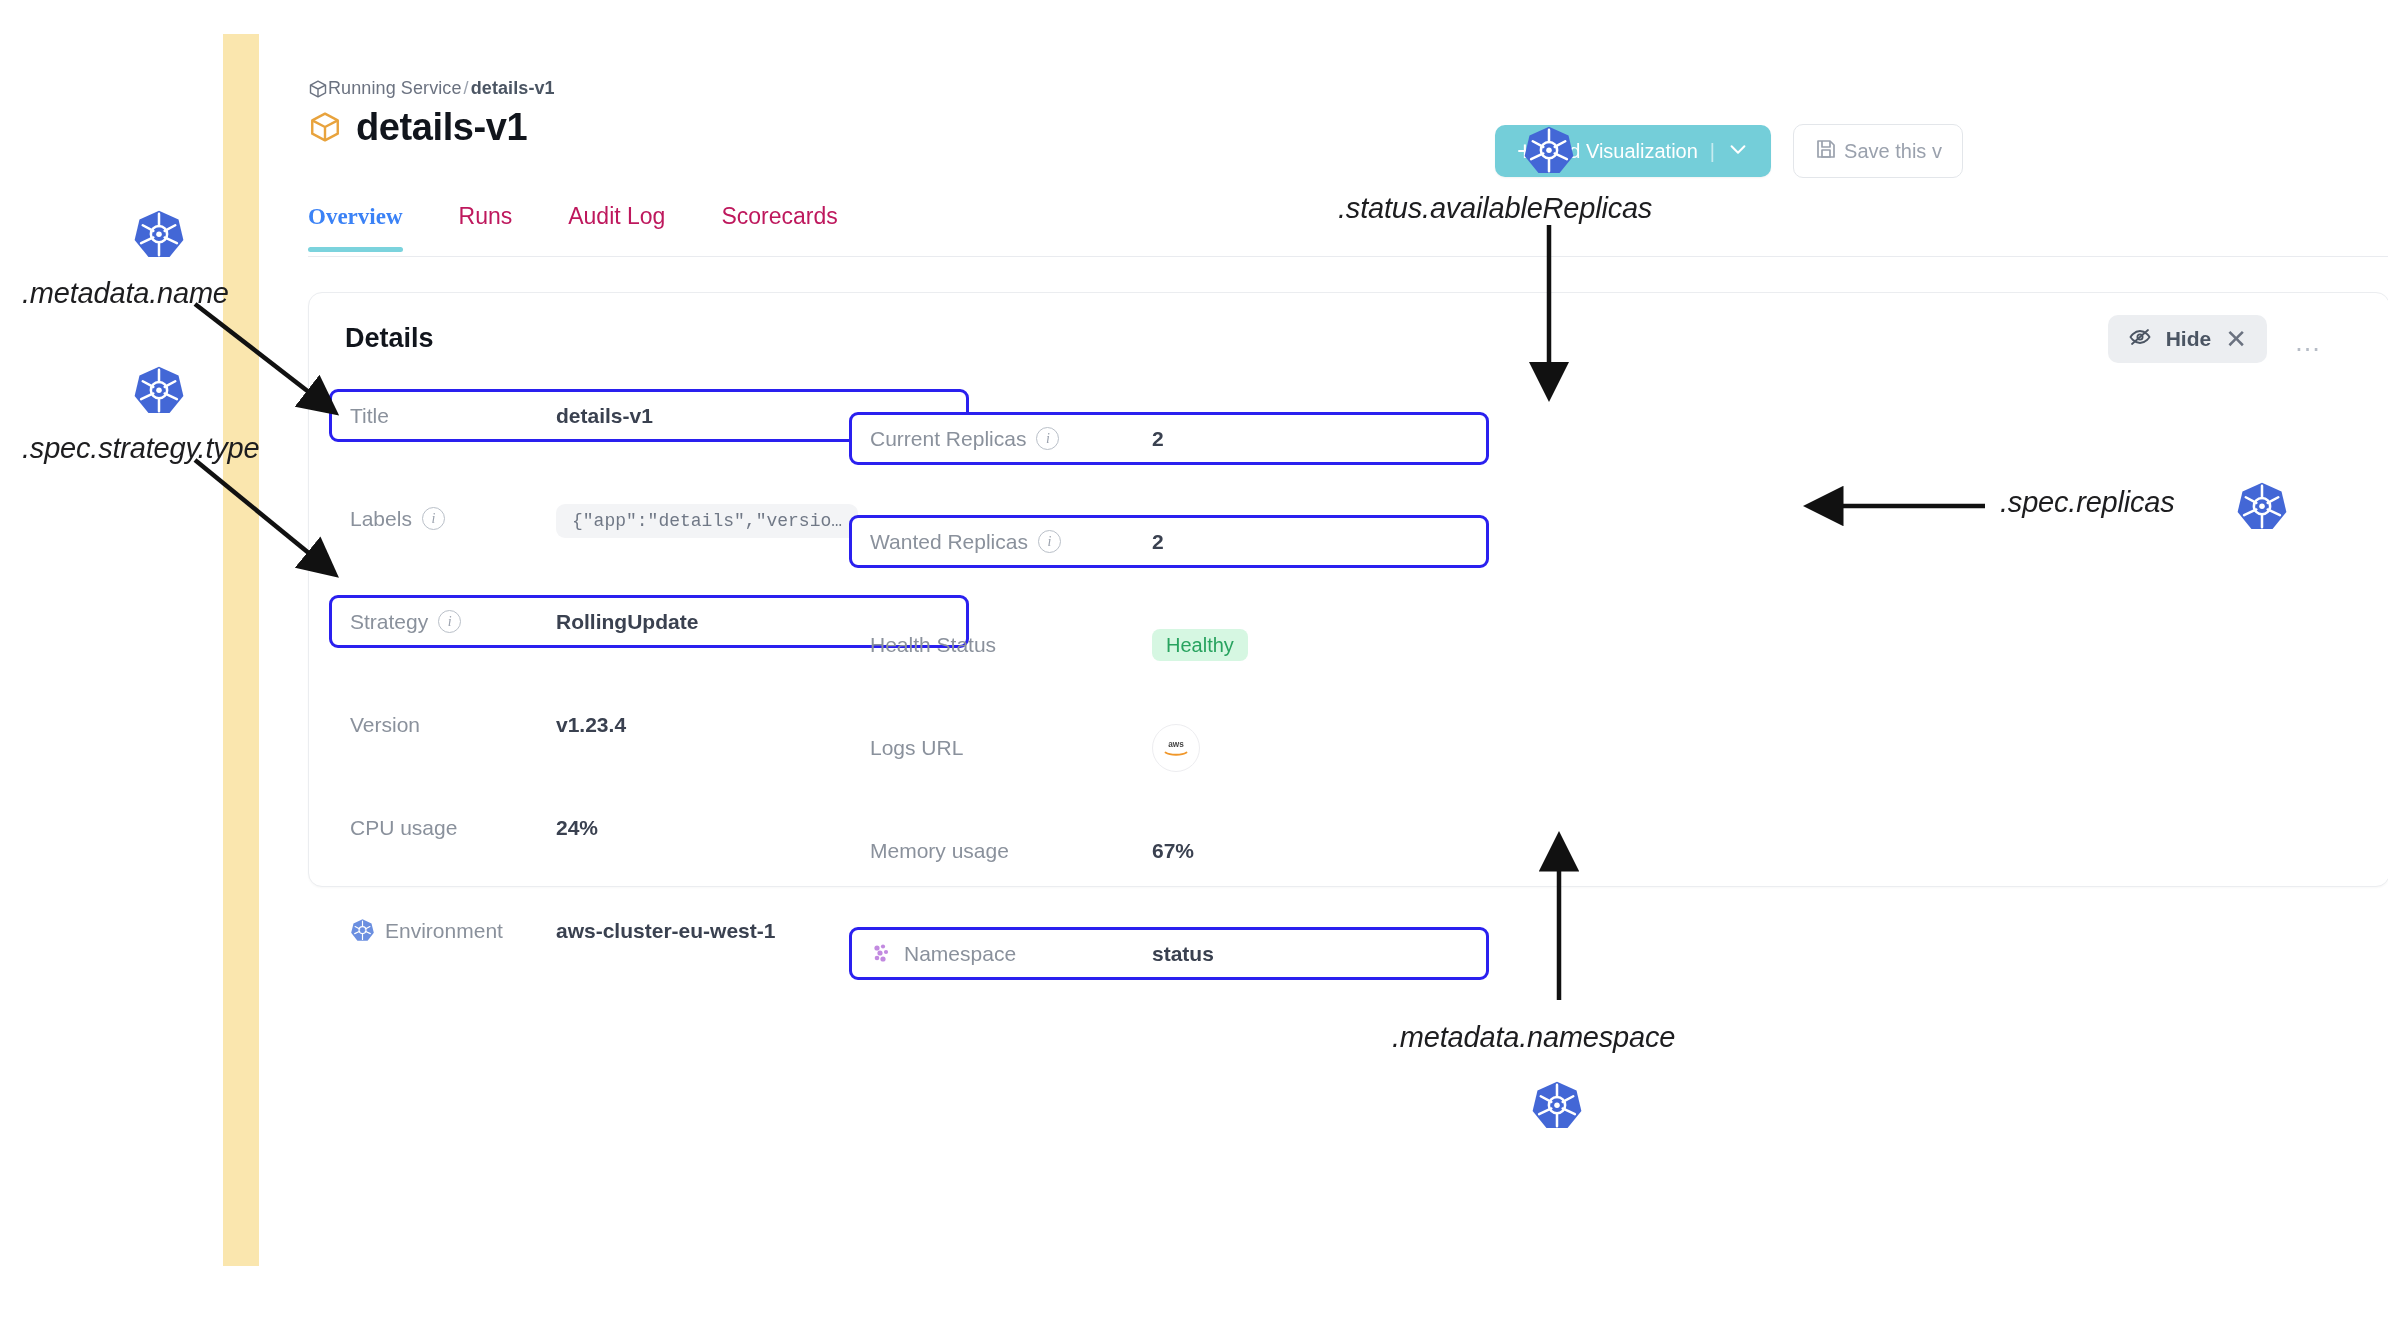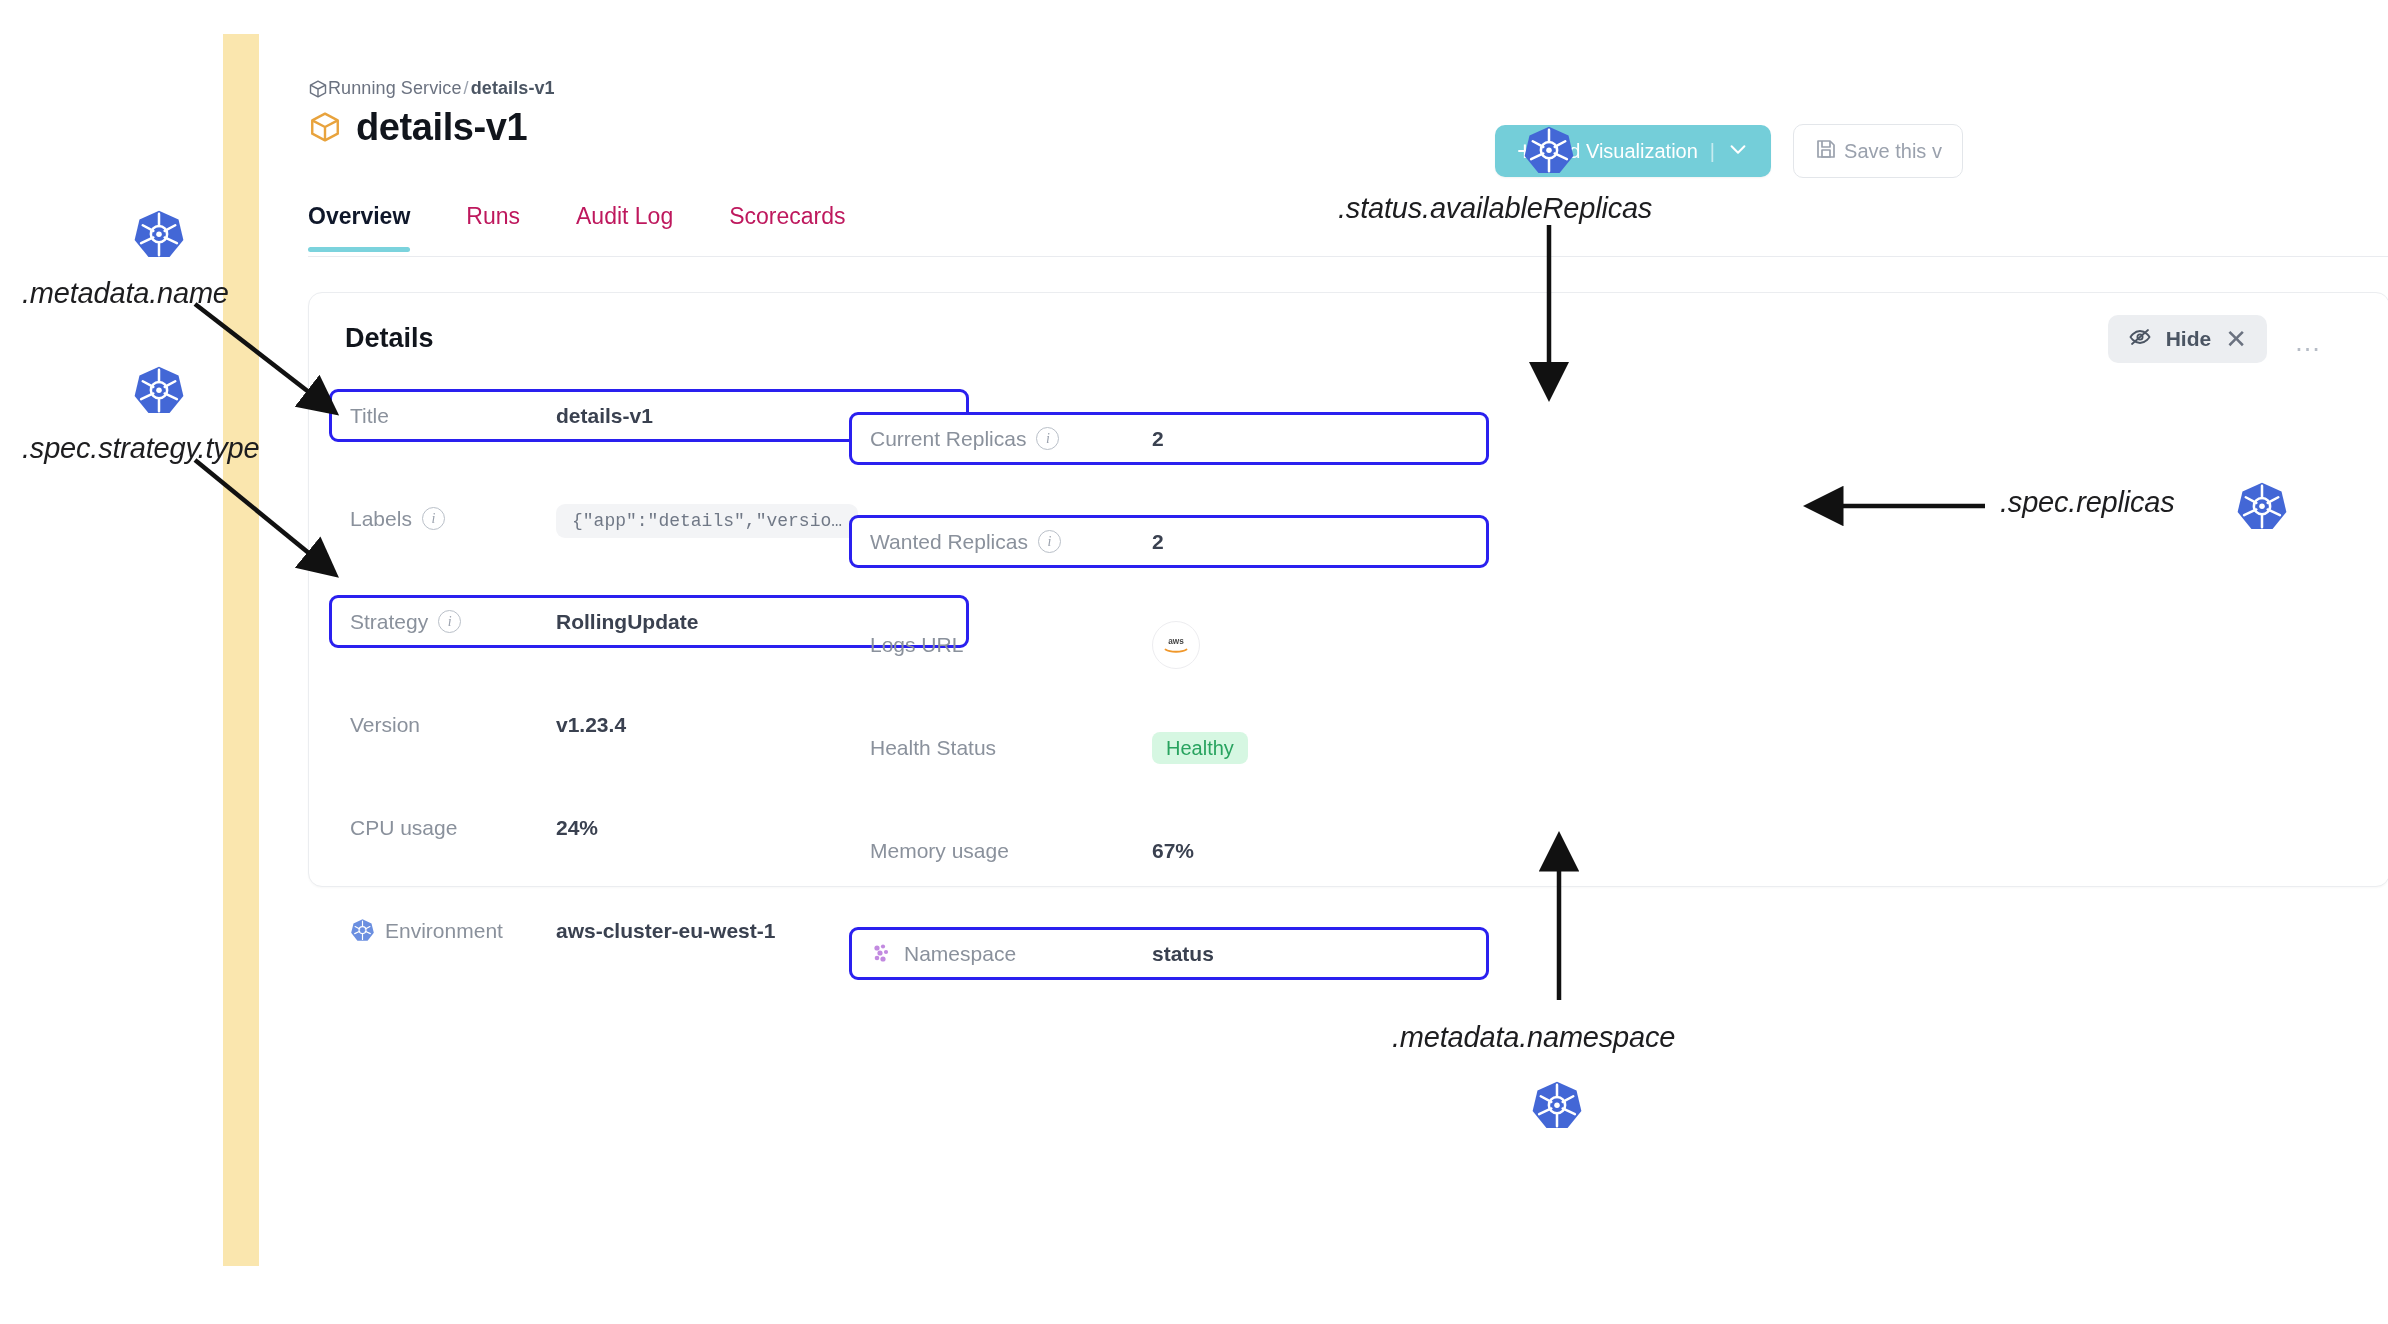--- a/index.html
+++ b/index.html
@@ -83,22 +83,23 @@
   .tab {
     position: relative;
     font-size: 23px;
     color: #be185d;
     padding: 0 28px 22px 28px;
     cursor: pointer;
     white-space: nowrap;
   }
   .tab:first-child { padding-left: 0; }
   .tab.active {
-    color: #0f172a;
+    color: #3b82f6;
     font-weight: 700;
+    font-family: Liberation Serif, serif;
   }
   .tab.active::after {
     content: "";
     position: absolute;
     left: 0px;
     right: 28px;
     bottom: 0;
     height: 5px;
     background: #7bd3dd;
     border-radius: 3px;
@@ -457,35 +458,35 @@
 
         <div class="row hl">
           <span class="rlabel">
             <span>Wanted Replicas</span>
             <span class="info-ico">i</span>
           </span>
           <span class="rval">2</span>
         </div>
 
         <div class="row">
+          <span class="rlabel">Health Status</span>
+          <span class="rval" style="font-weight:400">
+            <span class="chip-healthy">Healthy</span>
+          </span>
+        </div>
+
+        <div class="row">
           <span class="rlabel">Logs URL</span>
           <span class="rval">
             <span class="aws-badge">
               <svg viewBox="0 0 40 28" width="30" height="22">
                 <text x="20" y="13" font-family="Liberation Sans, sans-serif" font-size="11" font-weight="700" fill="#444" text-anchor="middle">aws</text>
                 <path d="M6 20c6 4 22 4 28 0" fill="none" stroke="#f0972a" stroke-width="2.4" stroke-linecap="round"></path>
               </svg>
             </span>
-          </span>
-        </div>
-
-        <div class="row">
-          <span class="rlabel">Health Status</span>
-          <span class="rval" style="font-weight:400">
-            <span class="chip-healthy">Healthy</span>
           </span>
         </div>
 
         <div class="row">
           <span class="rlabel">Memory usage</span>
           <span class="rval">67%</span>
         </div>
 
         <div class="row hl">
           <span class="rlabel">

